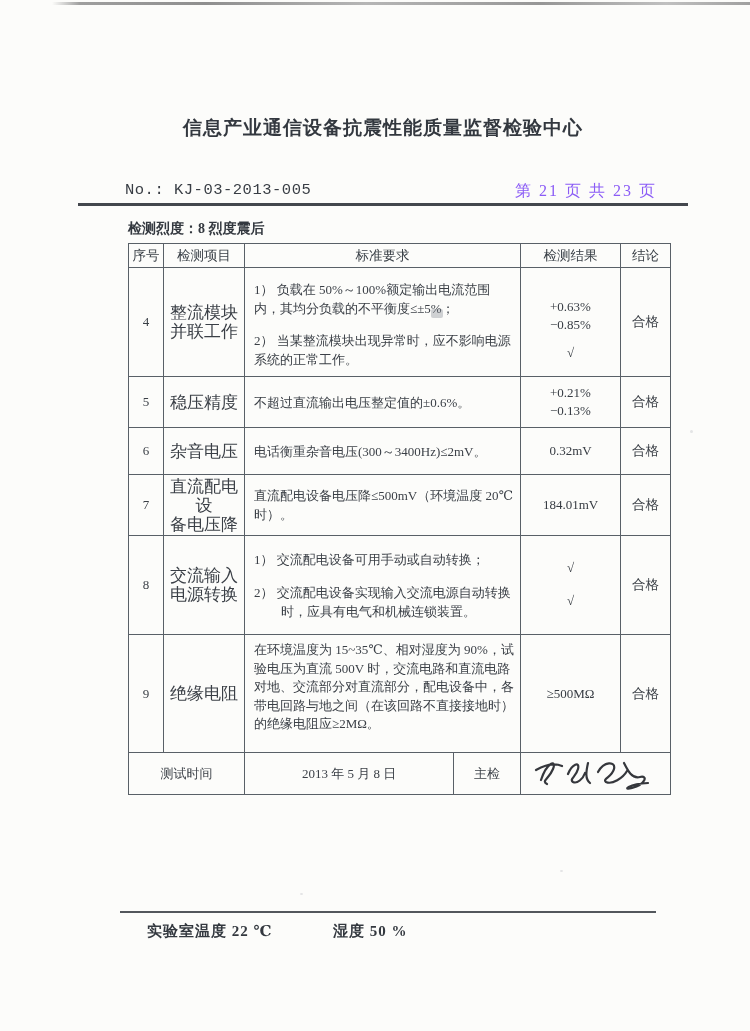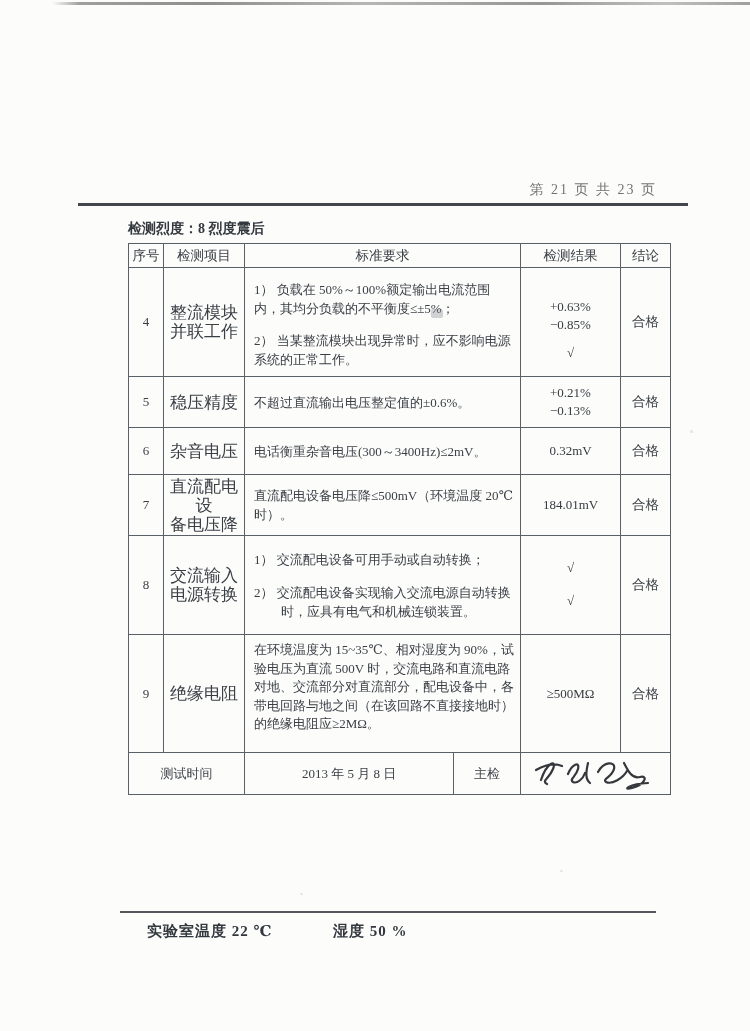--- a/index.html
+++ b/index.html
@@ -14,21 +14,21 @@
     background:linear-gradient(90deg,rgba(120,120,120,0) 0%,#8e8e8e 4%,#7b7b7b 22%,#a9a9a9 45%,#848484 70%,#b5b5b5 88%,#8f8f8f 100%);
     opacity:.85;}
   .speck{position:absolute;background:#9aa0a6;border-radius:50%;opacity:.25;}
 
   
   .title-wrap{position:absolute;left:16px;width:734px;top:115px;text-align:center;}
   .title-main{font-size:19px;font-weight:600;letter-spacing:1px;color:#33383f;}
   .title-sub{margin-top:7px;font-size:17.5px;font-weight:600;letter-spacing:11px;color:#33383f;}
   .no-line{position:absolute;left:125px;top:181px;font-family:"Liberation Mono","DejaVu Sans Mono",monospace;
     font-size:15.5px;letter-spacing:.5px;color:#383d44;}
-  .page-info{position:absolute;right:93px;top:181px;font-size:14px;letter-spacing:2px;color:#737373;text-align:center;}
+  .page-info{position:absolute;right:93px;top:181px;font-size:16px;letter-spacing:2px;color:#8b5cf6;text-align:center;}
   .head-rule{position:absolute;left:78px;top:203px;width:610px;height:2.5px;background:#43474d;}
   .intensity{position:absolute;left:128px;top:220px;font-size:14px;font-weight:700;color:#33383f;}
 
   
   .tables{position:absolute;left:128px;top:243px;width:542px;}
   table{border-collapse:collapse;table-layout:fixed;width:542px;}
   th,td{border:1px solid #596067;overflow:visible;}
   th{font-weight:400;font-size:13.5px;color:#3a4047;}
   .tr-head{height:24px;}
   .tr-r4{height:109px;}.tr-r5{height:51px;}.tr-r6{height:47px;}
@@ -71,22 +71,24 @@
 <body>
 
 <div id="page">
 
   <div class="scan-top-line"></div>
   <div class="speck" style="left:300px;top:893px;width:3px;height:2px;"></div>
   <div class="speck" style="left:560px;top:870px;width:3px;height:2px;"></div>
   <div class="speck" style="left:690px;top:430px;width:3px;height:3px;"></div>
 
   <div class="title-wrap">
+    <div class="title-main">信息产业通信设备抗震性能质量监督检验中心</div>
   </div>
 
+  <div class="no-line">No.: KJ-03-2013-005</div>
   <div class="page-info">第 21 页 共 23 页</div>
   <div class="head-rule"></div>
 
   <div class="intensity">检测烈度：8 烈度震后</div>
 
   <div class="tables">
     <table class="t-main">
       <colgroup>
         <col style="width:35px">
           <col style="width:81px">

